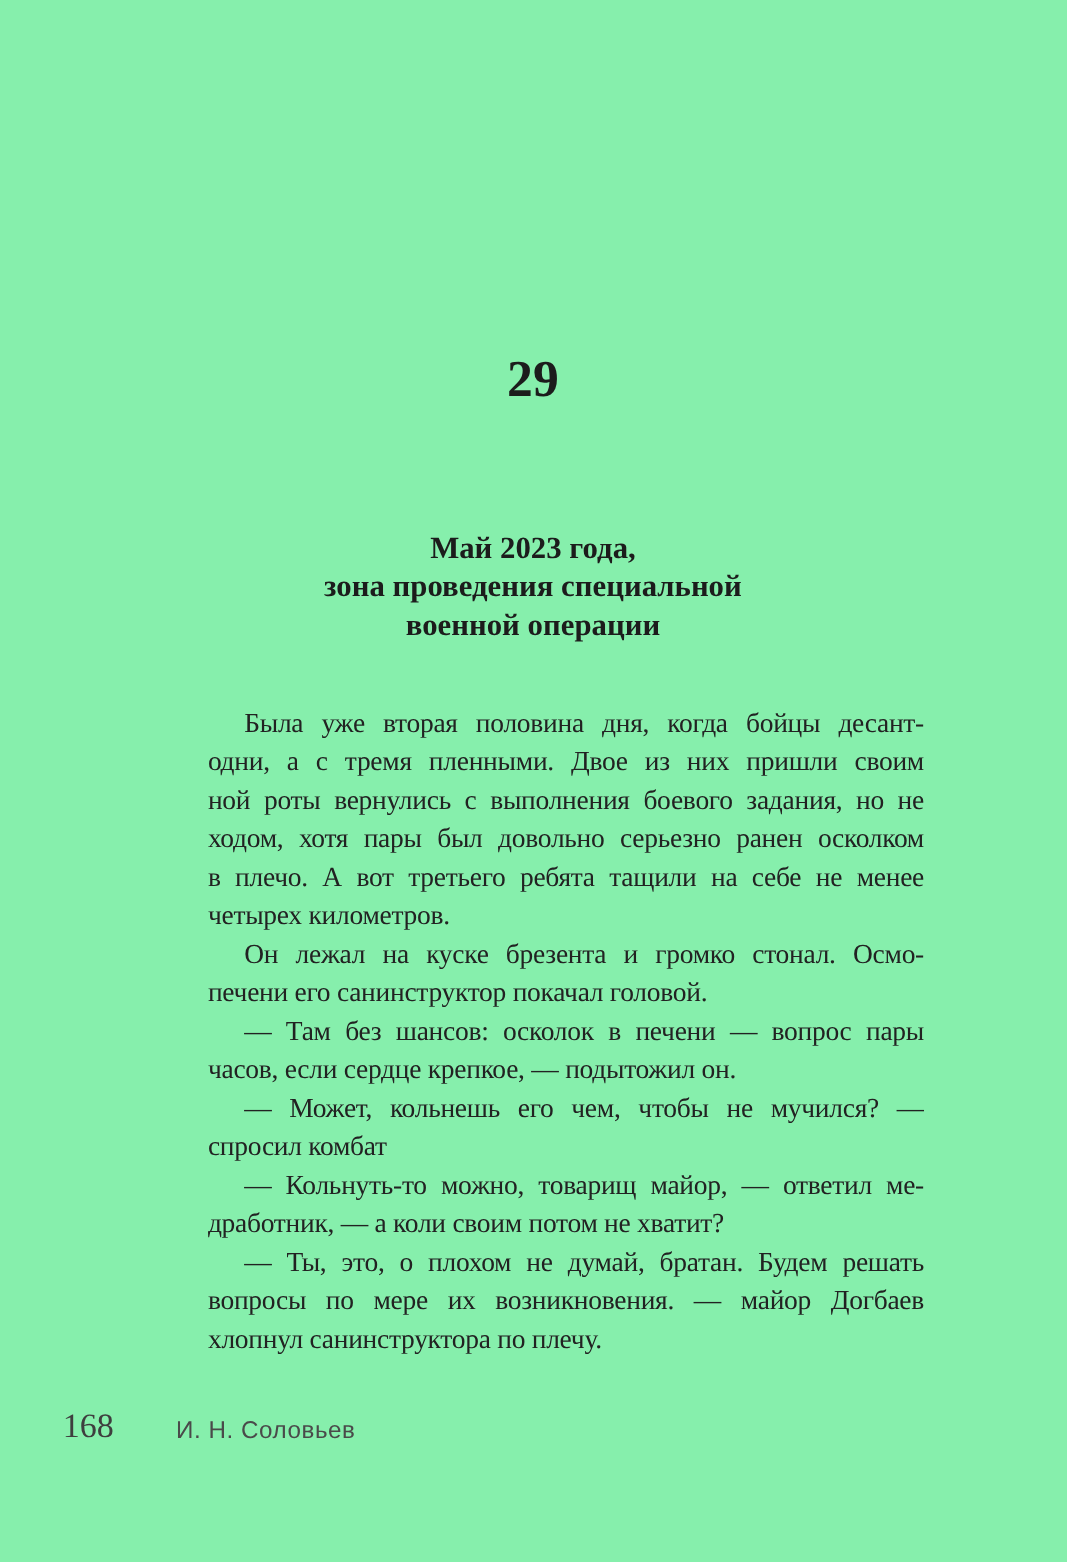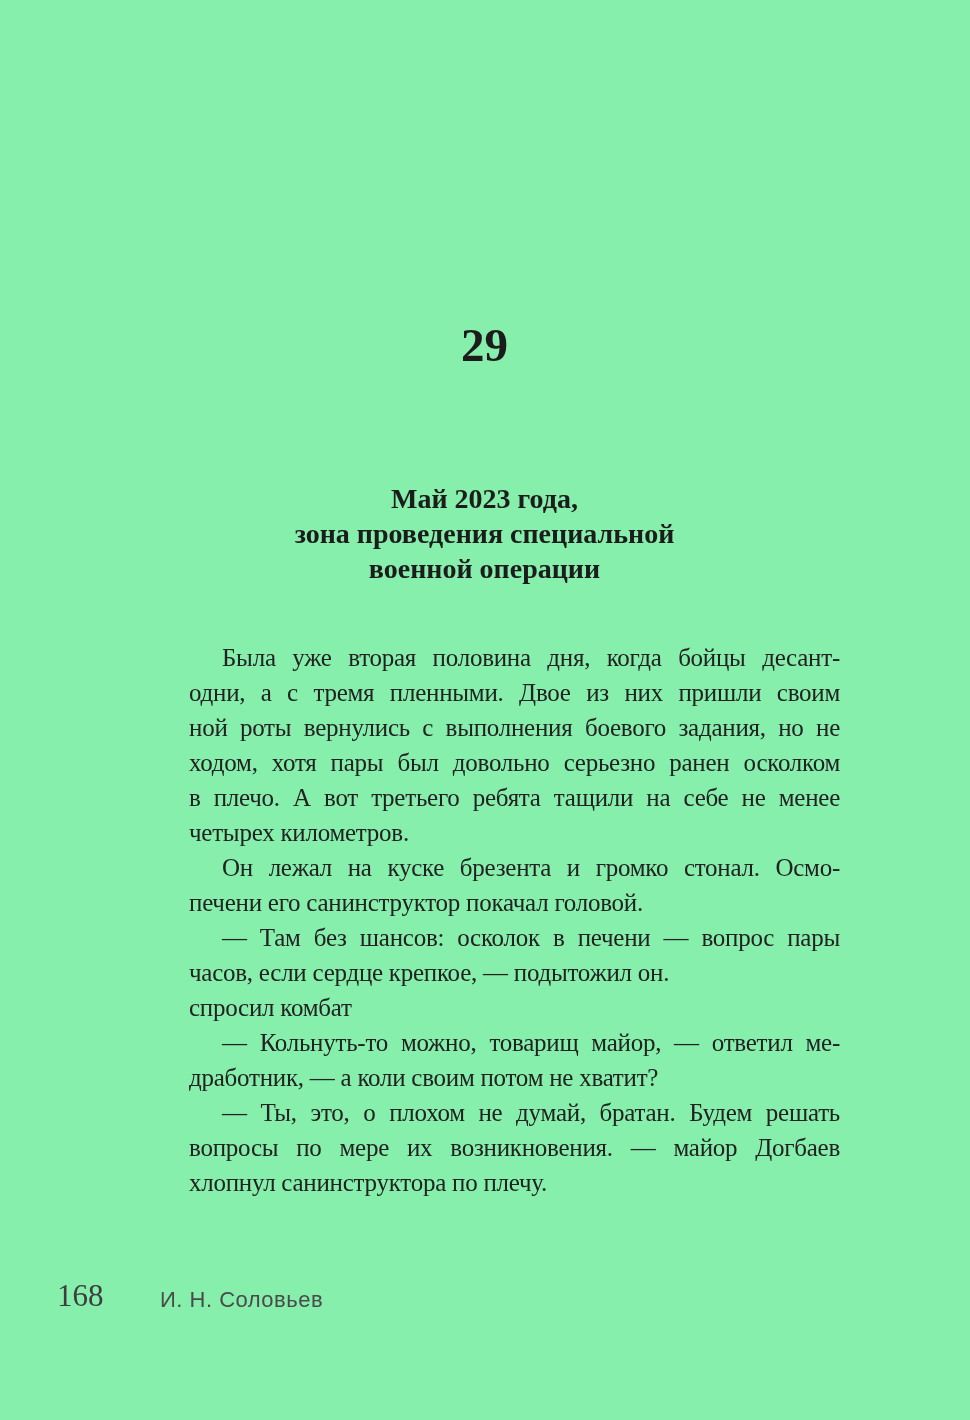--- a/index.html
+++ b/index.html
@@ -100,20 +100,21 @@
       <div class="line first">Была уже вторая половина дня, когда бойцы десант-</div>
       <div class="line">одни, а с тремя пленными. Двое из них пришли своим</div>
       <div class="line">ной роты вернулись с выполнения боевого задания, но не</div>
       <div class="line">ходом, хотя пары был довольно серьезно ранен осколком</div>
       <div class="line">в плечо. А вот третьего ребята тащили на себе не менее</div>
       <div class="line last">четырех километров.</div>
       <div class="line first">Он лежал на куске брезента и громко стонал. Осмо-</div>
       <div class="line last">печени его санинструктор покачал головой.</div>
       <div class="line first">— Там без шансов: осколок в печени — вопрос пары</div>
       <div class="line last">часов, если сердце крепкое, — подытожил он.</div>
+      <div class="line first">— Может, кольнешь его чем, чтобы не мучился? —</div>
       <div class="line last">спросил комбат</div>
       <div class="line first">— Кольнуть-то можно, товарищ майор, — ответил ме-</div>
       <div class="line last">дработник, — а коли своим потом не хватит?</div>
       <div class="line first">— Ты, это, о плохом не думай, братан. Будем решать</div>
       <div class="line">вопросы по мере их возникновения. — майор Догбаев</div>
       <div class="line last">хлопнул санинструктора по плечу.</div>
     </div>
 
   <div class="footer-page-number">168</div>
 

